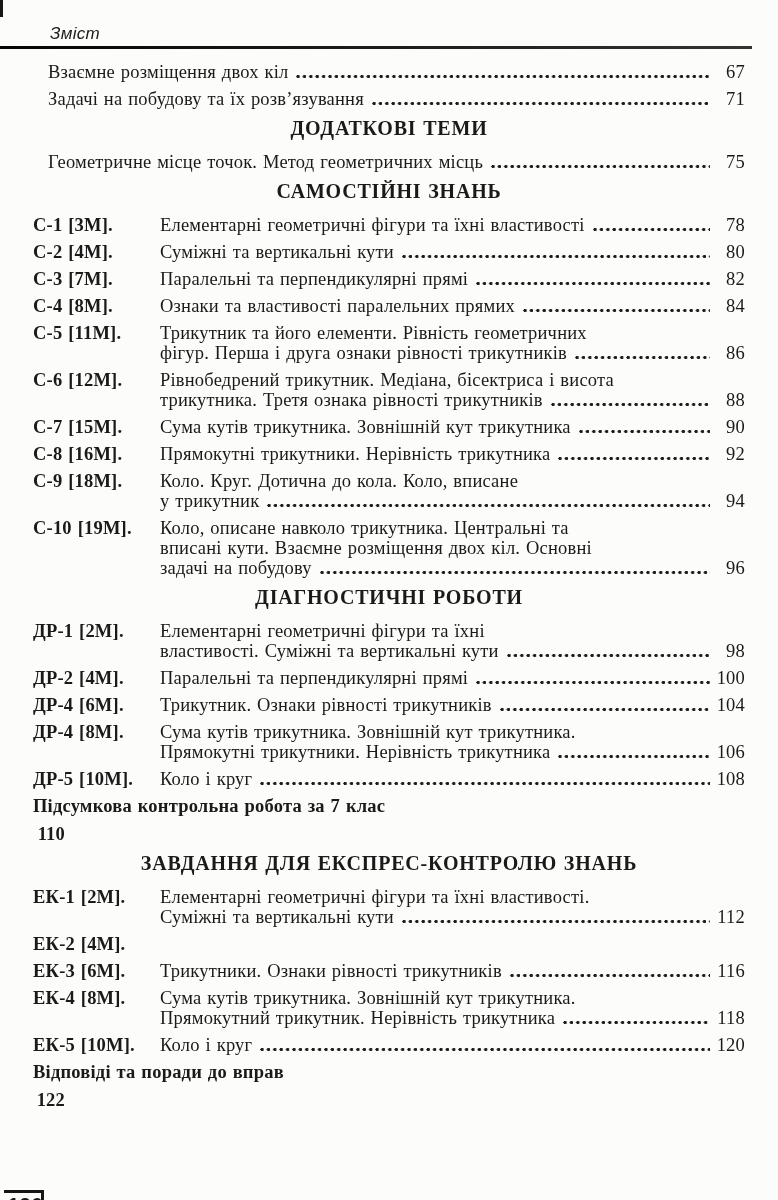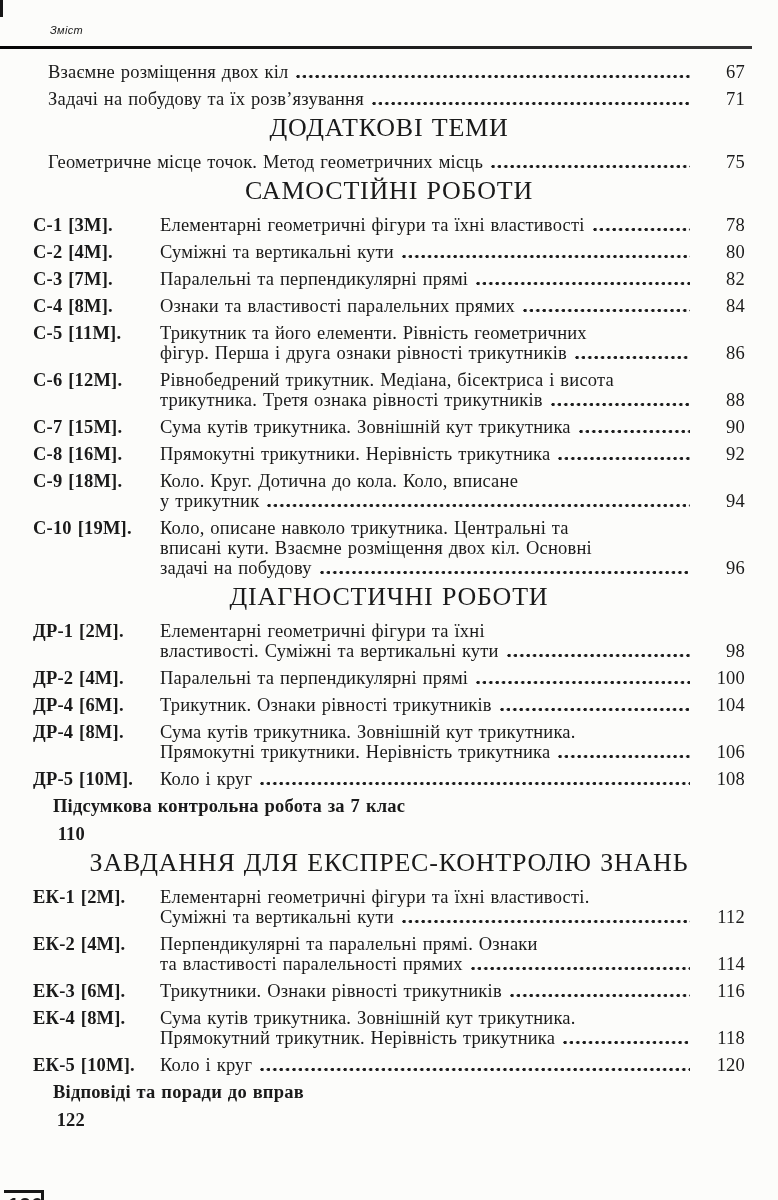--- a/index.html
+++ b/index.html
@@ -8,21 +8,21 @@
     width:778px;height:1200px;
     background:#fcfcfa;
     font-family:"Liberation Serif",serif;
     color:#1a1a1a;
     overflow:hidden;
   }
   .scan-tick{position:absolute;left:0;top:0;width:3px;height:17px;background:#161616;}
   .running-head{
     position:absolute;left:50px;top:24px;
     font-family:"Liberation Sans",sans-serif;
-    font-style:italic;font-size:11px;letter-spacing:.3px;
+    font-style:italic;font-size:17px;letter-spacing:.3px;
   }
   .head-rule{
     position:absolute;left:0;top:46px;width:752px;height:3px;
     background:linear-gradient(to right,#050505,#333);
   }
   .toc{
     position:absolute;left:33px;top:62px;width:712px;
     font-size:18.5px;line-height:20px;letter-spacing:.2px;word-spacing:1px;
   }
   .row{margin-bottom:7px;}
@@ -32,23 +32,23 @@
   .lbl{flex:0 0 127px;font-weight:bold;white-space:nowrap;}
   .body{flex:1;min-width:0;}
   .fl{display:flex;align-items:baseline;}
   .txt{white-space:nowrap;}
   .leader{
     flex:1 1 auto;align-self:flex-end;height:5px;
     margin:0 3px 3px 8px;
     background-image:radial-gradient(circle at 2px 2.5px,#1c1c1c 1.45px,rgba(0,0,0,0) 1.9px);
     background-size:6.4px 5px;background-repeat:repeat-x;
   }
-  .pg{flex:0 0 auto;min-width:32px;text-align:right;white-space:nowrap;margin-left:20px;}
+  .pg{flex:0 0 auto;min-width:32px;text-align:right;white-space:nowrap;}
   .heading{
-    font-weight:normal;font-size:26px;line-height:24px;
+    font-weight:bold;font-size:20px;line-height:24px;
     text-align:center;letter-spacing:.8px;
     margin:4px 0 12px 0;
   }
   .folio{position:absolute;left:0;top:1188px;width:46px;height:56px;}
   .folio-rule-h{position:absolute;left:4px;top:2px;width:38px;height:2.5px;background:#161616;}
   .folio-rule-v{position:absolute;left:41px;top:2px;width:2.5px;height:48px;
     background:linear-gradient(#161616 55%,rgba(22,22,22,0));}
   .folio-num{
     position:absolute;left:8px;top:6px;
     font-family:"Liberation Sans",sans-serif;font-weight:bold;font-size:20px;letter-spacing:.5px;
@@ -75,21 +75,21 @@
       <span class="pg">71</span>
     </div>
 
     <div class="heading">ДОДАТКОВІ ТЕМИ</div>
     <div class="row plain">
       <span class="txt">Геометричне місце точок. Метод геометричних місць</span>
       <span class="leader"></span>
       <span class="pg">75</span>
     </div>
 
-    <div class="heading">САМОСТІЙНІ РОБОТИ</div>
+    <div class="heading">САМОСТІЙНІ ЗНАНЬ</div>
 
     <div class="row item">
       <span class="lbl">С-1 [3М].</span>
       <div class="body">
           <div class="fl">
         <span class="txt">Елементарні геометричні фігури та їхні властивості</span>
         <span class="leader"></span>
         <span class="pg">78</span>
       </div>
         </div>
@@ -258,28 +258,20 @@
         <div>Елементарні геометричні фігури та їхні властивості.</div>
         <div class="fl">
           <span class="txt">Суміжні та вертикальні кути</span>
           <span class="leader"></span>
           <span class="pg">112</span>
         </div>
       </div>
     </div>
     <div class="row item">
       <span class="lbl">ЕК-2 [4М].</span>
-      <div class="body">
-        <div>Перпендикулярні та паралельні прямі. Ознаки</div>
-        <div class="fl">
-          <span class="txt">та властивості паралельності прямих</span>
-          <span class="leader"></span>
-          <span class="pg">114</span>
-        </div>
-      </div>
     </div>
     <div class="row item">
       <span class="lbl">ЕК-3 [6М].</span>
       <div class="body">
           <div class="fl">
         <span class="txt">Трикутники. Ознаки рівності трикутників</span>
         <span class="leader"></span>
         <span class="pg">116</span>
       </div>
         </div>

